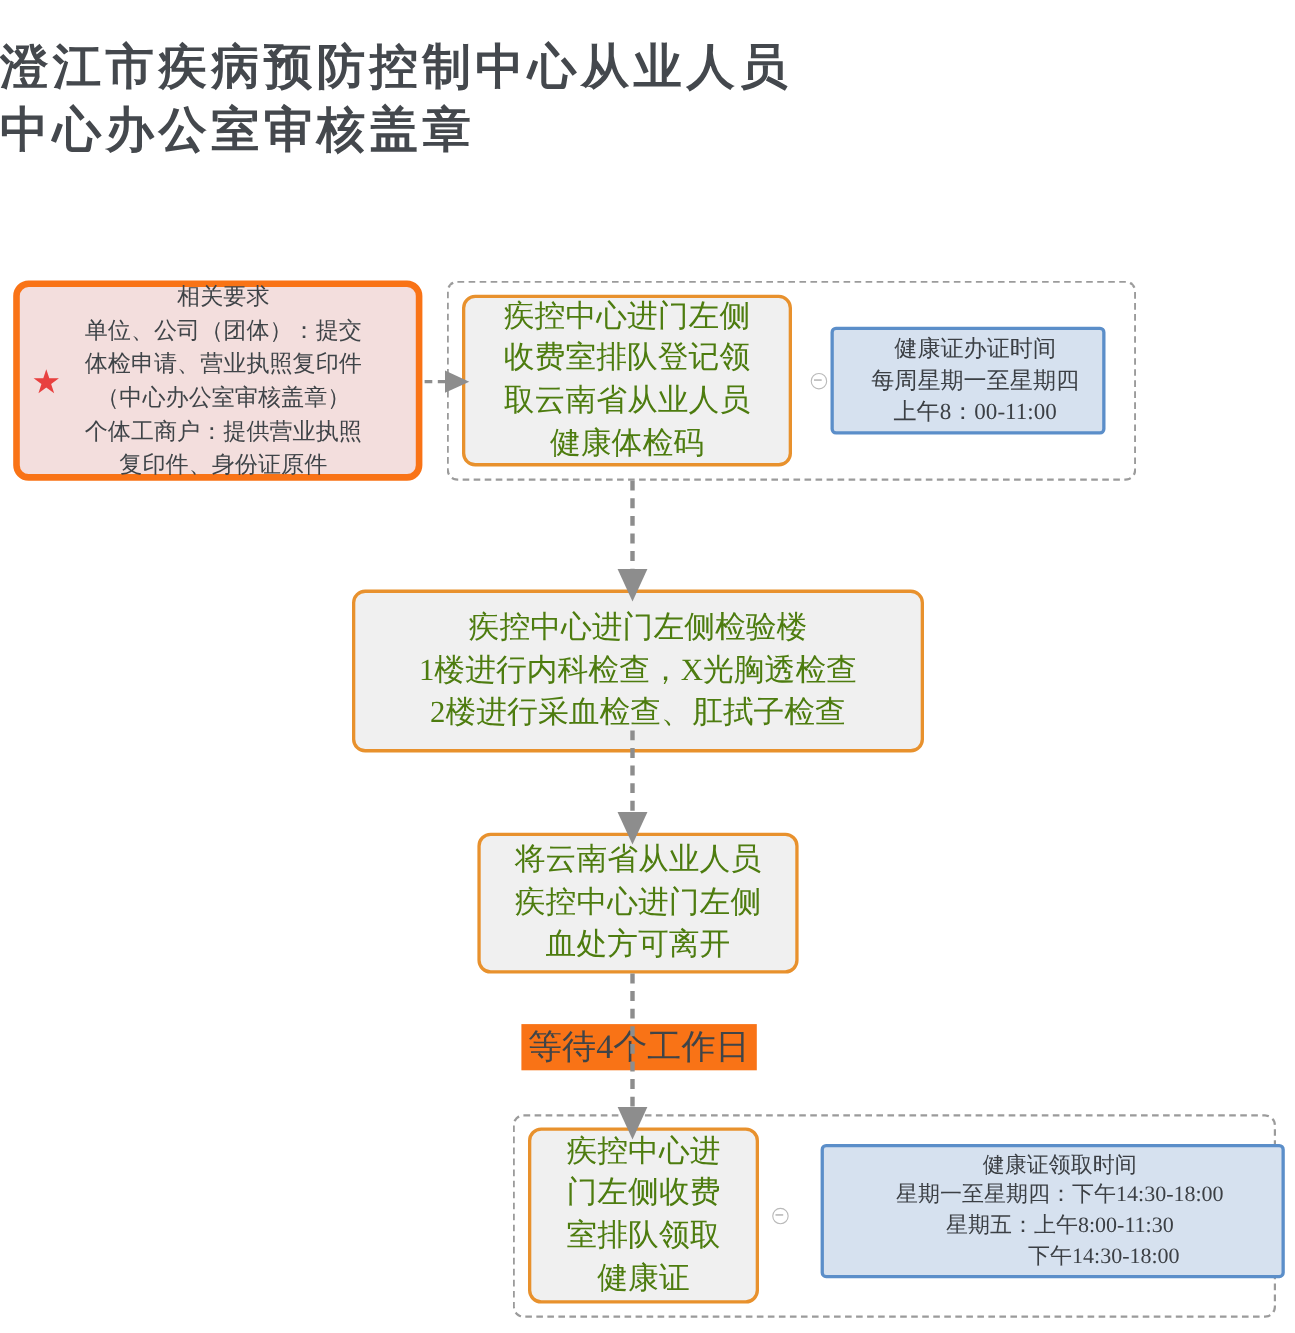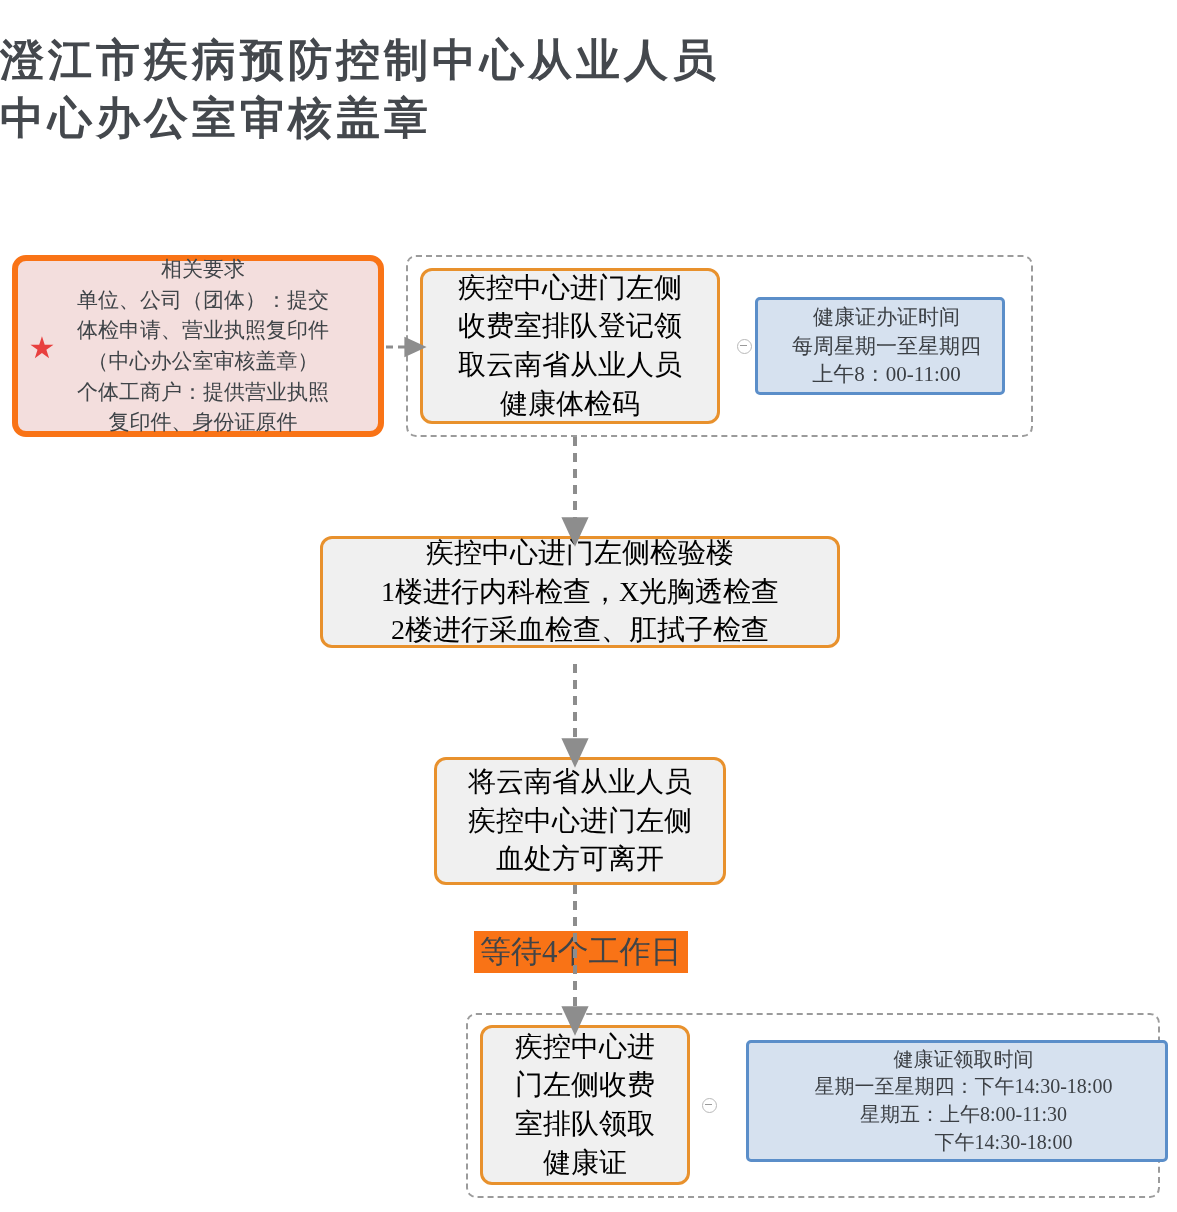--- a/index.html
+++ b/index.html
@@ -39,21 +39,21 @@
   .title-line { display: block; }
 
   
   .node {
     position: absolute;
     box-sizing: border-box;
     display: flex;
     align-items: center;
     justify-content: center;
     text-align: center;
-    color: #000000;
+    color: #4d7c0f;
     line-height: 1.38;
     white-space: pre-line;
   }
 
   .node-orange {
     background: #f0f0f0;
     border: 3px solid #e8912d;
     border-radius: 12px;
     font-size: 28px;
     font-family: "Liberation Serif", "DejaVu Serif", serif;
@@ -168,21 +168,21 @@
   </div>
 
   <div class="collapse-marker" style="left:737px; top:339px;"></div>
 
   <div class="node node-blue" style="left:755px; top:297px; width:250px; height:98px;">
     <span>健康证办证时间
 每周星期一至星期四
 上午8：00-11:00</span>
   </div>
 
-  <div class="node node-orange" style="left:320px; top:536px; width:520px; height:112px;">
+  <div class="node node-orange" style="left:320px; top:536px; width:520px; height:148px;">
     <span>疾控中心进门左侧检验楼
 1楼进行内科检查，X光胸透检查
 2楼进行采血检查、肛拭子检查</span>
   </div>
 
   <div class="node node-orange" style="left:434px; top:757px; width:292px; height:128px;">
     <span>将云南省从业人员
 疾控中心进门左侧
 血处方可离开</span>
   </div>

